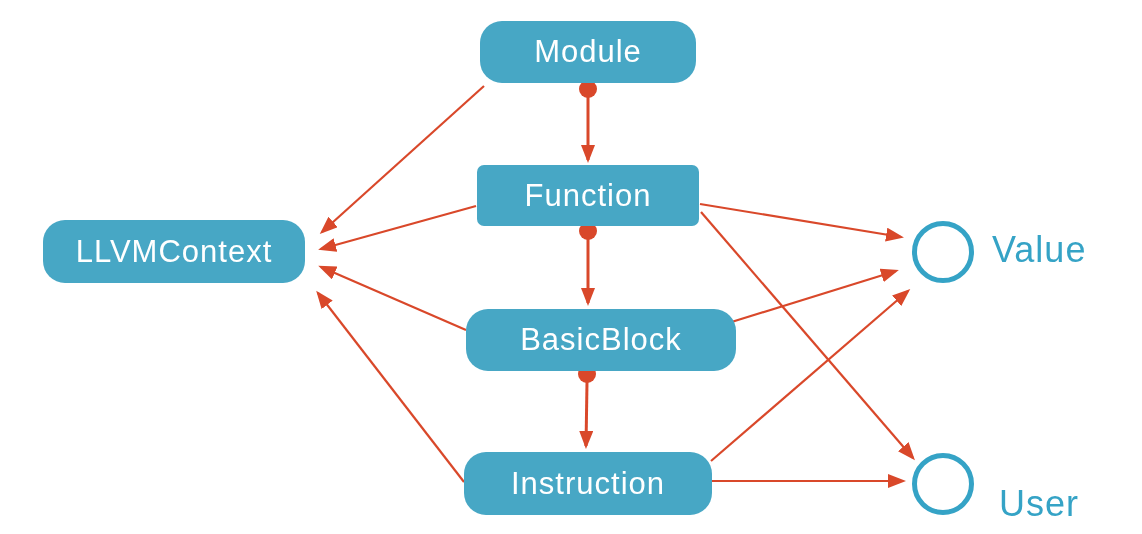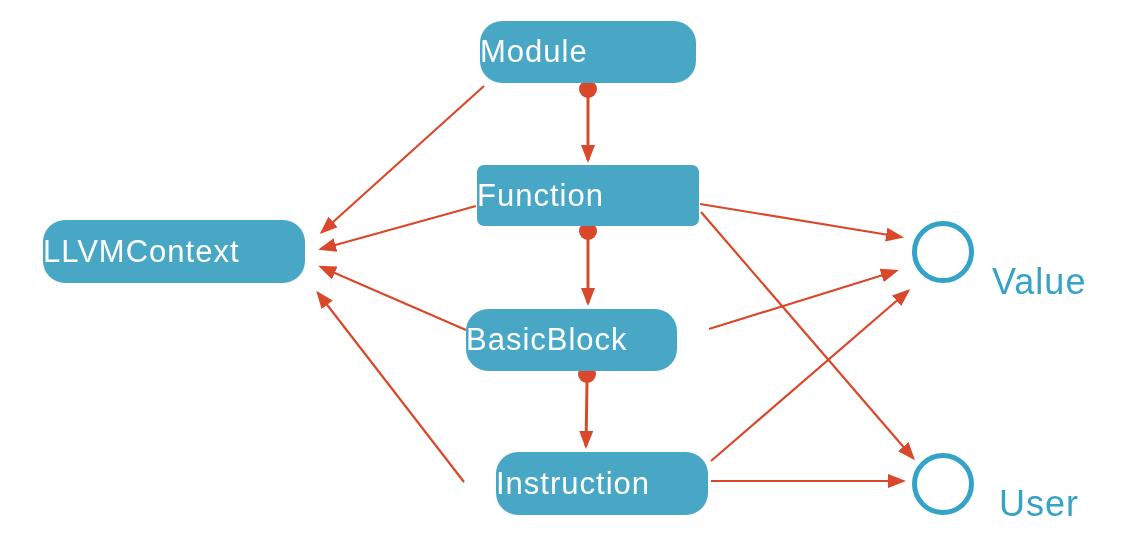--- a/index.html
+++ b/index.html
@@ -30,52 +30,52 @@
   }
   .edges-layer line { stroke: var(--arrow); }
   .edges-layer .dot { fill: var(--arrow); }
   #arrowhead path { fill: var(--arrow); }
   .node {
     position: absolute;
     background: var(--node-fill);
     border-radius: 22px;
     display: flex;
     align-items: center;
-    justify-content: flex-start;
+    justify-content: center;
   }
   .node .label {
     color: var(--node-text);
     font-size: 31px;
     letter-spacing: 1px;
     white-space: nowrap;
     user-select: none;
   }
   .node-module      { left: 480px; top: 21px;  width: 216px; height: 62px; }
   .node-function    { left: 477px; top: 165px; width: 222px; height: 61px; border-radius: 7px; }
-  .node-basicblock  { left: 466px; top: 309px; width: 211px; height: 62px; }
-  .node-instruction { left: 464px; top: 452px; width: 212px; height: 63px; margin-left: 32px; }
+  .node-basicblock  { left: 466px; top: 309px; width: 270px; height: 62px; }
+  .node-instruction { left: 464px; top: 452px; width: 248px; height: 63px; }
   .node-llvmcontext { left: 43px;  top: 220px; width: 262px; height: 63px; }
   .circle-node {
     position: absolute;
     width: 52px; height: 52px;
     border: 5px solid var(--outline);
     border-radius: 50%;
     background: var(--background);
   }
   .circle-value { left: 912px; top: 221px; }
   .circle-user  { left: 912px; top: 453px; }
   .circle-label {
     position: absolute;
     color: var(--label-text);
     font-size: 36px;
     letter-spacing: 1px;
     white-space: nowrap;
     user-select: none;
   }
-  .label-value { left: 992px; top: 229px; margin-top: 32px; }
+  .label-value { left: 992px; top: 229px; }
   .label-user  { left: 999px; top: 461px; margin-top: 22px; }
 </style>
 </head>
 <body>
 
 <div class="canvas">
 
   <svg class="edges-layer" width="1142" height="534" viewBox="0 0 1142 534" xmlns="http://www.w3.org/2000/svg">
     <defs>
       <marker id="arrowhead" markerUnits="userSpaceOnUse" markerWidth="18" markerHeight="14" refX="15" refY="7" orient="auto">

